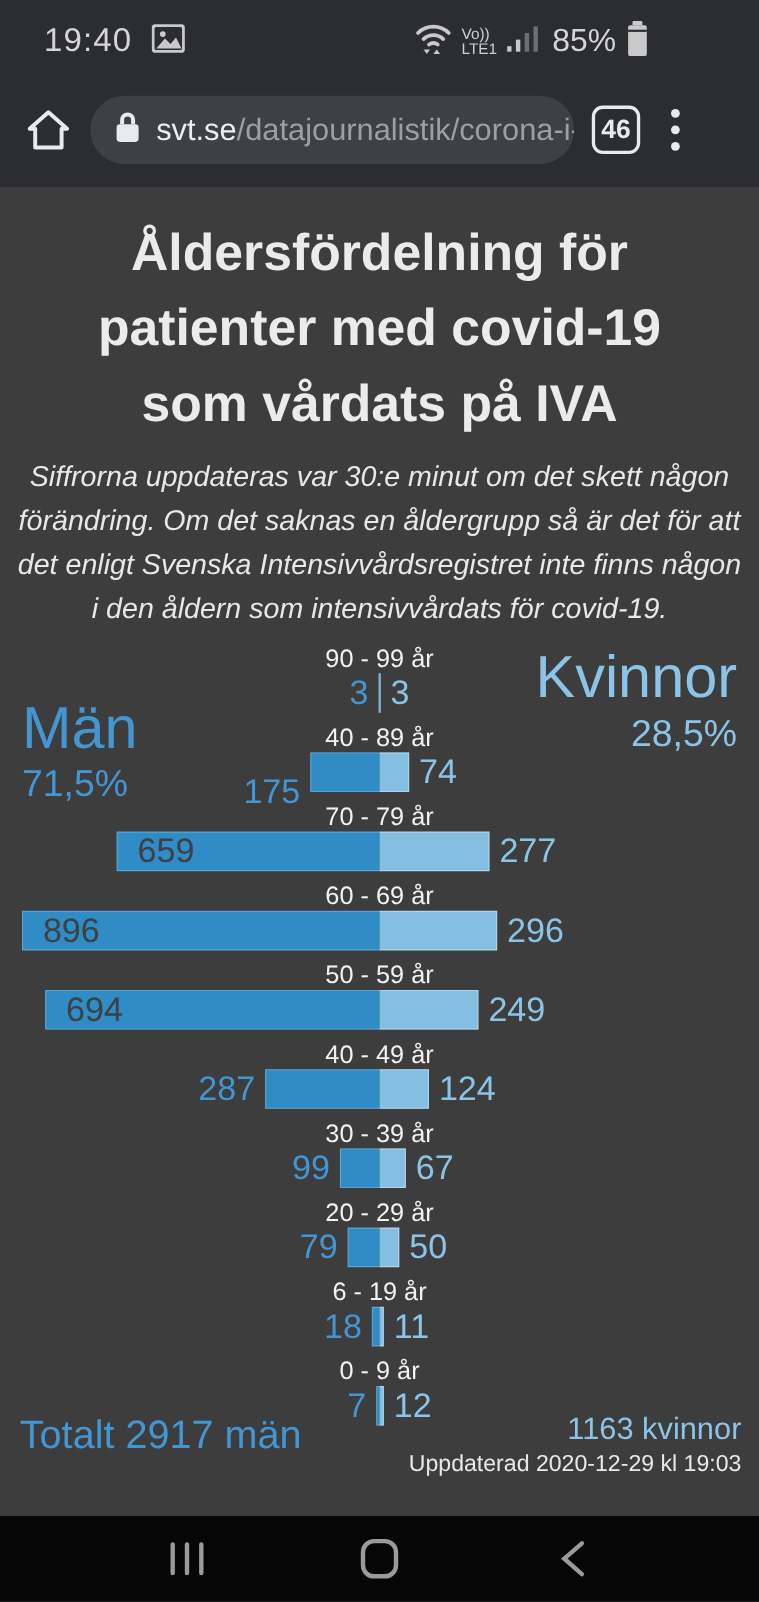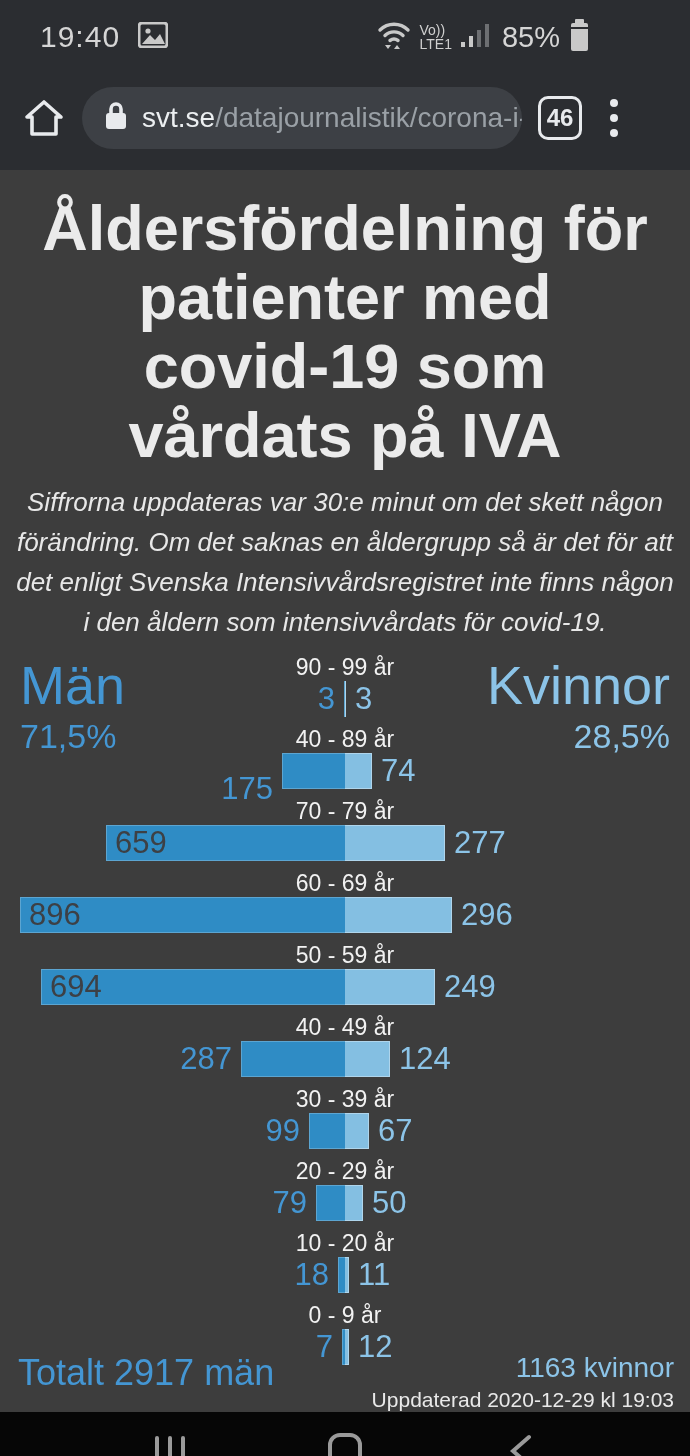--- a/index.html
+++ b/index.html
@@ -24,42 +24,42 @@
   .urlbar { width:440px; height:62px; background:#3d4045; border-radius:31px; display:flex; align-items:center; padding:0 22px; gap:14px; overflow:hidden; }
   .url-text { font-size:28px; white-space:nowrap; }
   .url-primary { color:#eceff1; }
   .url-secondary { color:#9aa0a6; }
   .tabbox { min-width:44px; height:44px; border:3px solid #e8eaed; border-radius:10px; color:#e8eaed; font-size:24px; font-weight:bold; display:flex; align-items:center; justify-content:center; padding:0 4px; }
   .menu-dots { display:flex; flex-direction:column; gap:7px; padding:4px 8px; margin-left:4px; }
   .menu-dots i { width:8px; height:8px; border-radius:50%; background:#e8eaed; }
 
   
   .page { flex:1 1 auto; background:#3d3d3d; padding-top:24px; position:relative; }
-  .title { color:#ebebeb; font-size:63px; line-height:69px; font-weight:bold; text-align:center; padding:0 40px; }
+  .title { color:#ebebeb; font-size:47px; line-height:69px; font-weight:bold; text-align:center; padding:0 40px; }
   .subtitle { color:#e8e8e8; font-style:italic; font-size:26px; line-height:40px; text-align:center; padding:0 14px; margin-top:12px; }
 
   .chart { position:relative; margin-top:12px; }
   .gender { position:absolute; top:2px; }
-  .gender.left  { left:20px; text-align:left; }
+  .gender.left  { left:20px; text-align:left;margin-top:46px; }
   .gender.right { right:20px; text-align:right; }
   .gender .gname { font-size:54px; line-height:58px; }
   .gender .gshare { font-size:34px; line-height:44px; }
 
   .row-label { text-align:center; color:#f2f2f2; font-size:23px; height:27px; line-height:27px; }
   .bars { display:flex; height:36px; margin-bottom:9px; }
   .bside { width:345px; display:flex; align-items:center; }
   .bside.m { justify-content:flex-end; }
   .bside.f { justify-content:flex-start; }
   .bar { height:36px; flex:0 0 auto; position:relative; }
   .bar.m { border:1px solid rgba(255,255,255,0.22); border-right:none; }
   .bar.f { border:1px solid rgba(255,255,255,0.35); border-left:none; }
   .num { font-size:31px; line-height:36px; }
   .num.m-out { margin-right:9px; }
   .num.f-out { margin-left:9px; }
-  .num-in { position:absolute; left:8px; top:50%; transform:translateY(-50%); font-size:31px; }
+  .num-in { position:absolute; left:18px; top:50%; transform:translateY(-50%); font-size:31px; }
 
   .totals { display:flex; justify-content:space-between; align-items:flex-start; padding:0 16px 0 18px; margin-top:-22px; }
   .total-left { font-size:36px; }
   .total-right { text-align:right; }
   .total-kvinnor { font-size:28px; }
   .updated { color:#e9e9e9; font-size:21px; margin-top:4px; }
 
   
   .navbar { height:78px; background:#060606; display:flex; align-items:center; justify-content:space-between; padding:0 140px; flex:0 0 auto; }
   .nav-btn { display:flex; align-items:center; justify-content:center; width:60px; height:60px; }
@@ -248,21 +248,21 @@
                 <span class="num m-out" style="color: rgb(68, 150, 211);">79</span>
                 <div class="bar m" style="width: 29px; background: rgb(47, 140, 197);"></div>
               </div>
               <div class="bside f">
                 <div class="bar f" style="width: 18px; background: rgb(132, 191, 226);"></div>
                 <span class="num f-out" style="color: rgb(140, 196, 232);">50</span>
               </div>
             </div>
           </div>
           <div>
-            <div class="row-label" style="color: rgb(242, 242, 242);">10 - 20 år</div>
+            <div class="row-label" style="color: rgb(242, 242, 242);">6 - 19 år</div>
             <div class="bars">
               <div class="bside m">
                 <span class="num m-out" style="color: rgb(68, 150, 211);">18</span>
                 <div class="bar m" style="width: 7px; background: rgb(47, 140, 197);"></div>
               </div>
               <div class="bside f">
                 <div class="bar f" style="width: 4px; background: rgb(132, 191, 226);"></div>
                 <span class="num f-out" style="color: rgb(140, 196, 232);">11</span>
               </div>
             </div>

